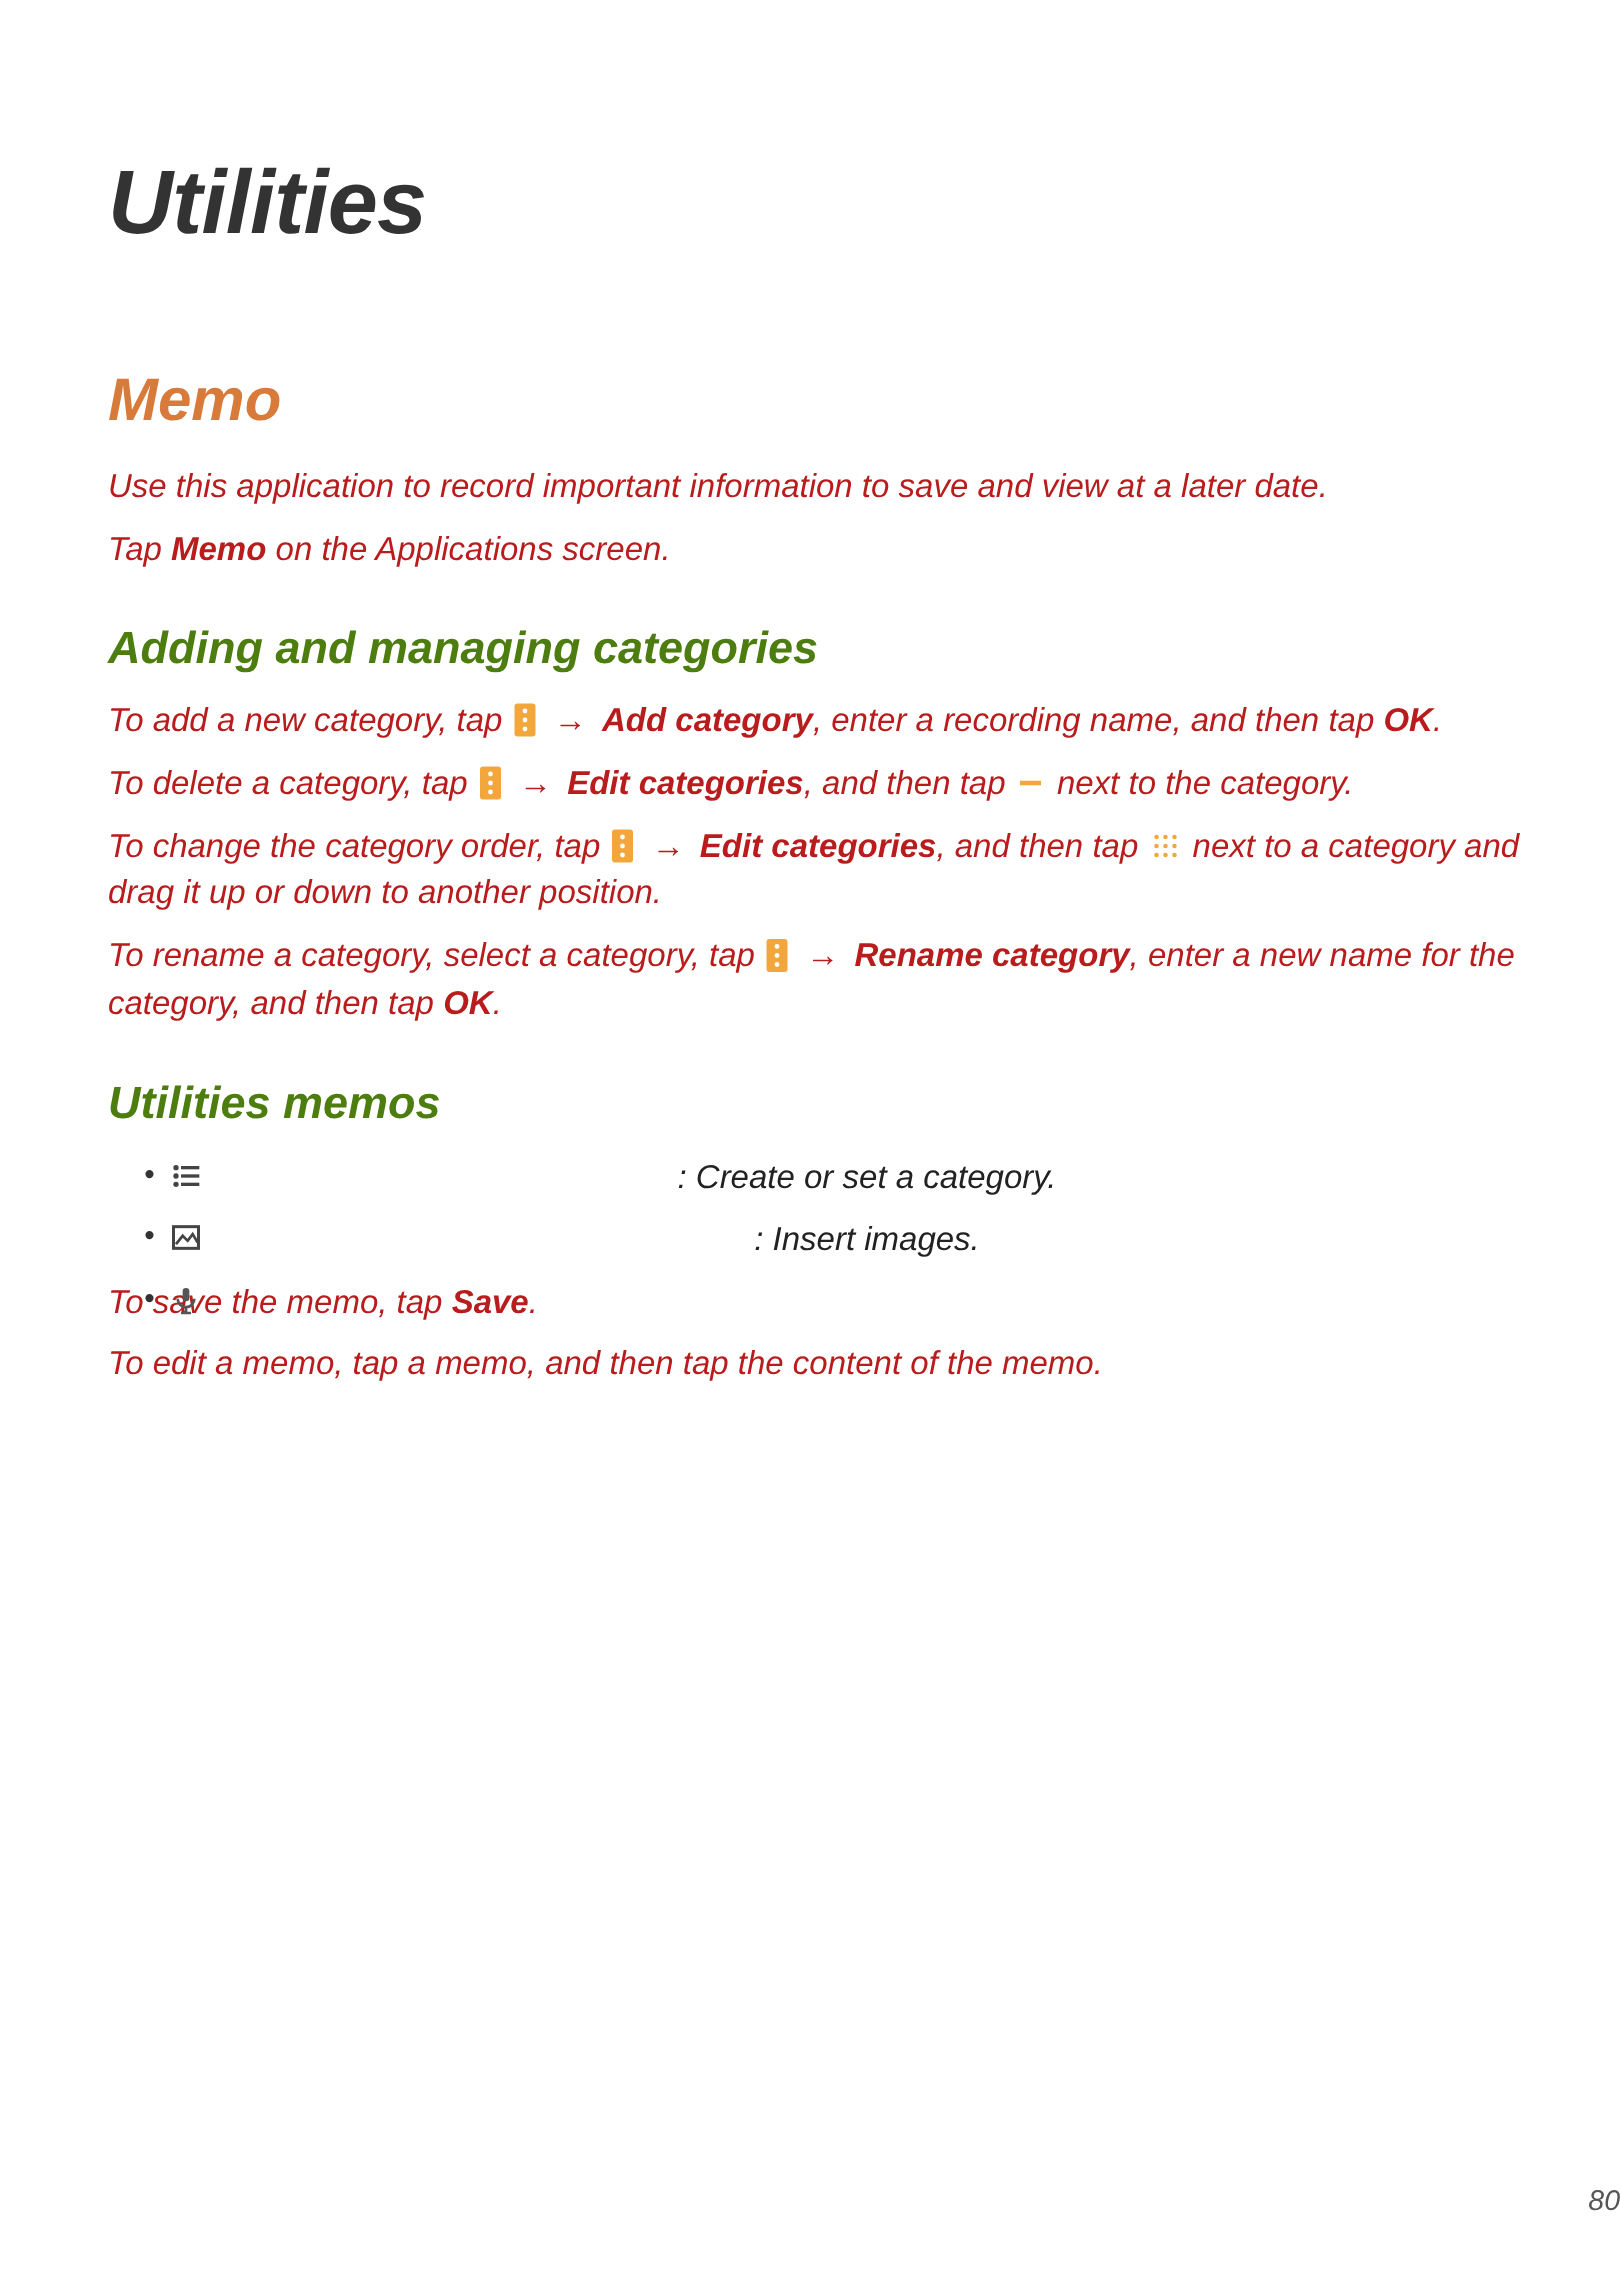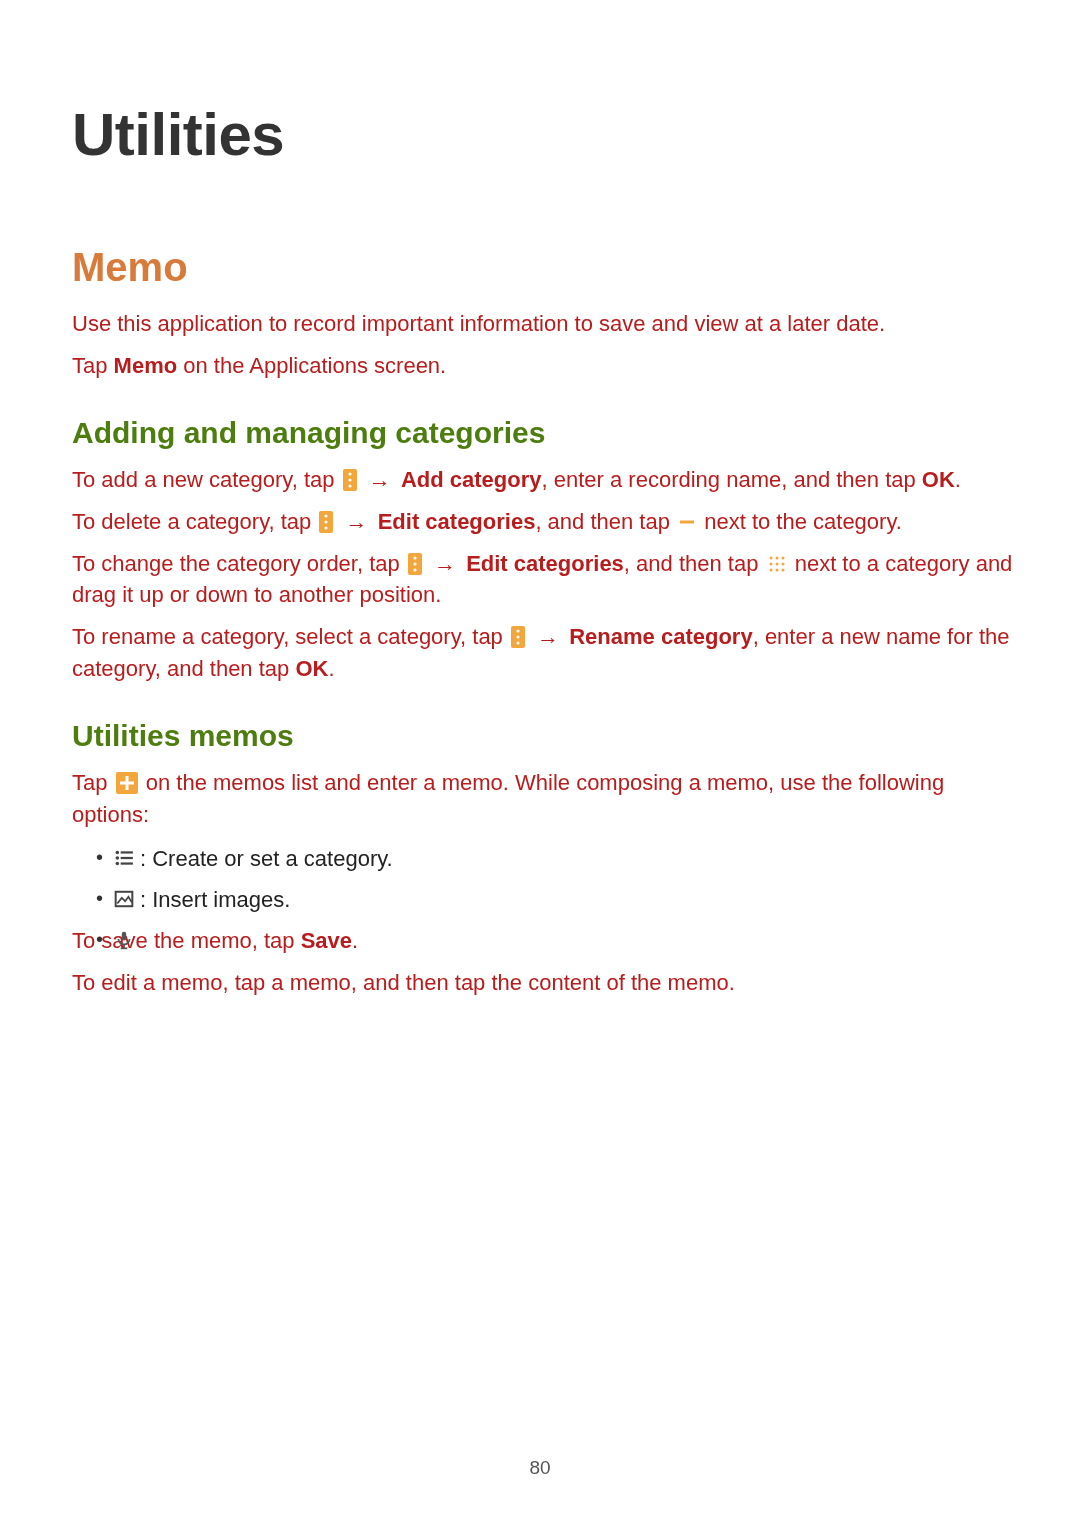--- a/index.html
+++ b/index.html
@@ -7,20 +7,21 @@
       width: 1080px;
       height: 1527px;
       background: #ffffff;
       font-family: "Segoe UI", "Helvetica Neue", Arial, sans-serif;
       color: #222;
     }
     .page {
       padding: 100px 64px 40px 72px;
       position: relative;
       height: 100%;
+      font-style: italic;
     }
     .h1 {
       font-size: 60px;
       font-weight: 700;
       color: #333;
       margin-bottom: 76px;
       letter-spacing: -0.5px;
     }
     .h2 {
       font-size: 40px;
@@ -39,20 +40,21 @@
       font-size: 22px;
       line-height: 1.45;
       margin-bottom: 10px;
       color: #b91c1c;
     }
     .body-text b { font-weight: 700; }
     ul.bullets {
       list-style: none;
       padding-left: 18px;
       margin: 4px 0 8px 0;
+      text-align: center;
     }
     ul.bullets li {
       font-size: 22px;
       line-height: 1.6;
       position: relative;
       padding-left: 50px;
       margin-bottom: 6px;
     }
     ul.bullets li::before {
       content: "•";
@@ -88,21 +90,21 @@
     }
     .arrow {
       display: inline-block;
       margin: 0 4px;
       font-size: 22px;
     }
     .page-num {
       position: absolute;
       bottom: 48px;
       left: 0; right: 0;
-      text-align: center;
+      text-align: right;
       font-size: 19px;
       color: #555;
     }
     .li-icon {
       position: absolute;
       left: 24px;
       top: 7px;
       width: 20px; height: 20px;
       display: inline-flex;
       align-items: center;
@@ -194,30 +196,20 @@
           <circle cx="3" cy="9" r="1.6" fill="#fff"></circle>
           <circle cx="3" cy="15" r="1.6" fill="#fff"></circle>
         </svg>
       </span>
     <span class="arrow">→</span>
     <b>Rename category</b><span>, enter a new name for the category, and then tap </span><b>OK</b><span>.</span>
   </p>
 
   <h3 class="h3 accent-rose">Utilities memos</h3>
 
-  <p class="body-text">
-    <span>Tap </span>
-    <span class="ic ic-plus-orange">
-        <svg viewBox="0 0 18 18">
-          <rect x="7.5" y="2" width="3" height="14" fill="#fff"></rect>
-          <rect x="2" y="7.5" width="14" height="3" fill="#fff"></rect>
-        </svg>
-      </span>
-    <span> on the memos list and enter a memo. While composing a memo, use the following options:</span>
-  </p>
 
   <ul class="bullets">
     <li>
       <span class="li-icon">
           <svg viewBox="0 0 18 18">
         <circle cx="3" cy="4" r="1.6" fill="#444"></circle>
             <rect x="6" y="3" width="11" height="2" fill="#444"></rect>
         <circle cx="3" cy="9" r="1.6" fill="#444"></circle>
             <rect x="6" y="8" width="11" height="2" fill="#444"></rect>
         <circle cx="3" cy="14" r="1.6" fill="#444"></circle>

